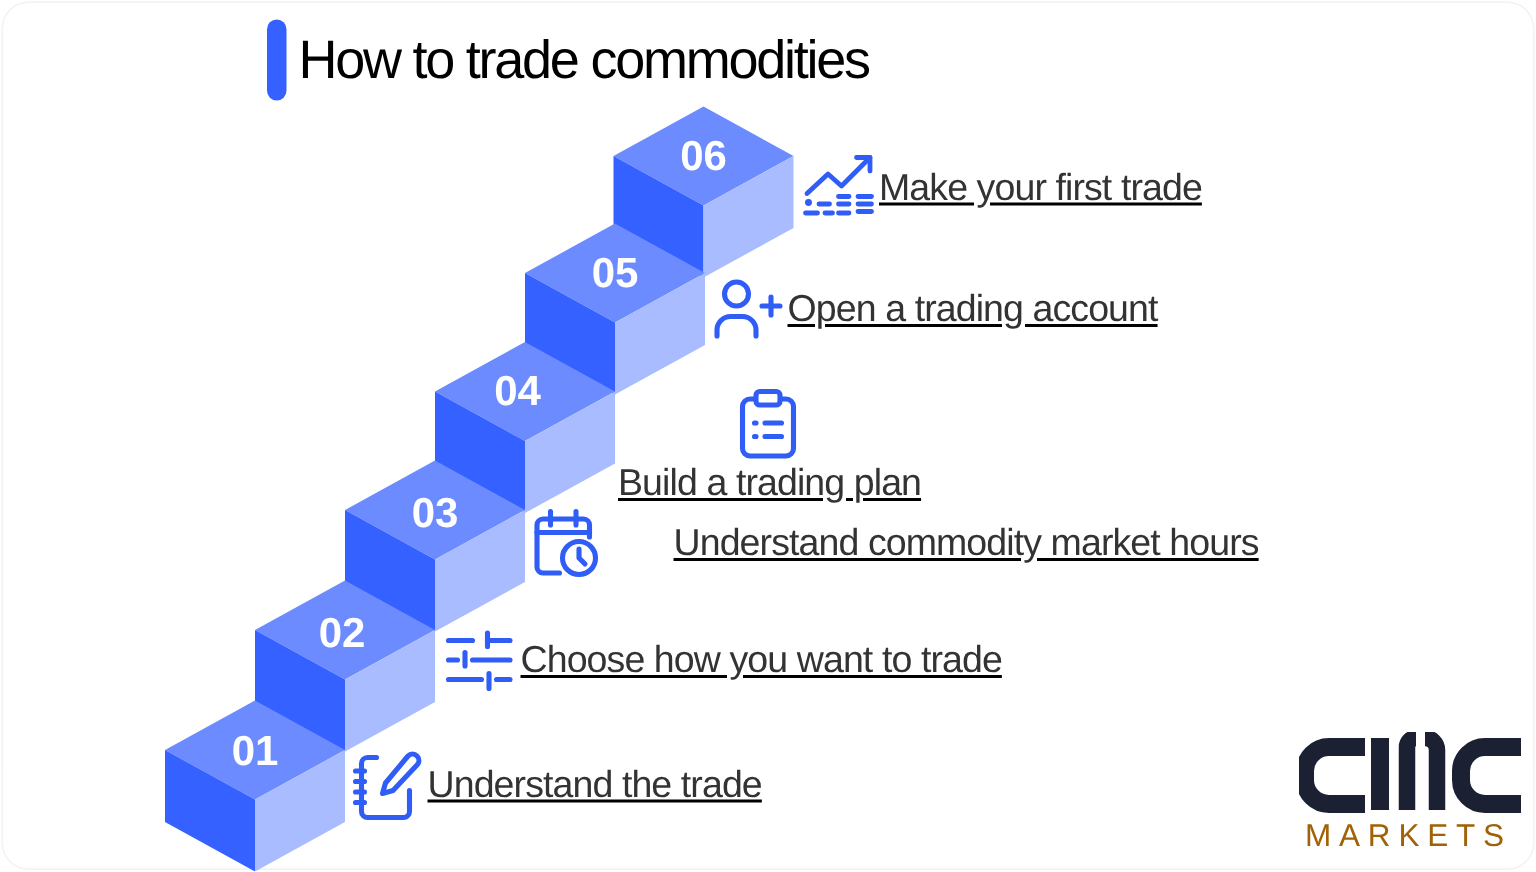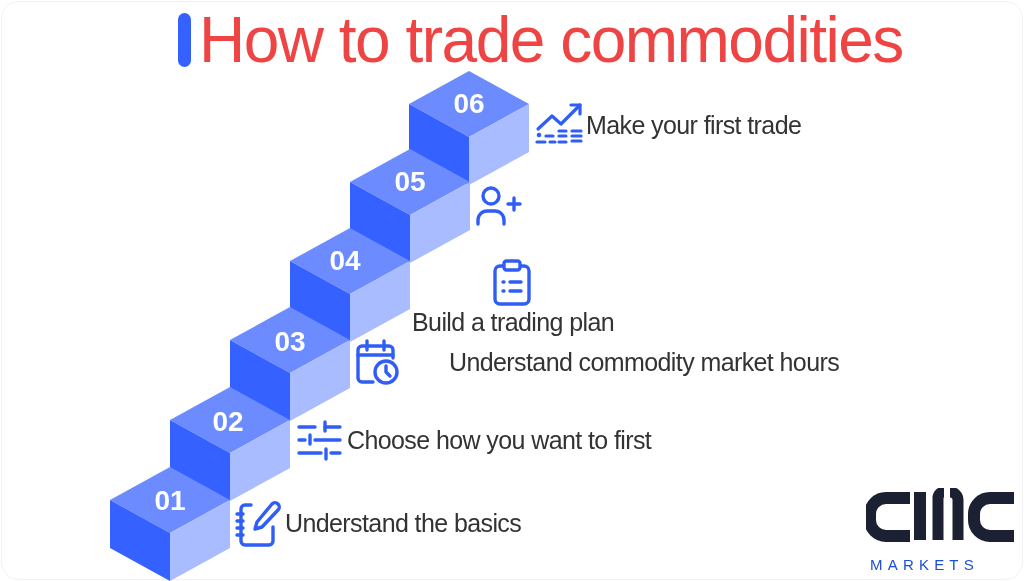--- a/index.html
+++ b/index.html
@@ -1,29 +1,29 @@
 <!DOCTYPE html>
 <html><head>
 <meta charset="utf-8">
 <style>
   html, body { margin:0; padding:0; }
   body { width:1024px; height:581px; background:#ffffff; position:relative; overflow:hidden;
          font-family:"Liberation Sans", sans-serif; }
   .frame { position:absolute; left:1px; top:1px; width:1020px; height:577px; border:1px solid #f2f2f2; border-radius:18px; }
   .title-wrap { position:absolute; left:178px; top:8px; height:64px; display:flex; align-items:center; }
   .title-bar { width:13px; height:54px; border-radius:7px; margin-right:8px; }
-  .title { font-size:64px; color:#ef4444; letter-spacing:-1.5px; line-height:64px; white-space:nowrap; }
+  .title { font-size:36px; color:#000000; letter-spacing:-1.5px; line-height:64px; white-space:nowrap; }
   svg.stairs { position:absolute; left:0; top:0; }
   .num { font-family:"Liberation Sans", sans-serif; font-weight:700; font-size:28px; fill:#ffffff; }
-  .step { position:absolute; display:flex; align-items:center; }
+  .step { position:absolute; display:flex; align-items:center;text-decoration:underline; }
   .step .icon { width:52px; height:52px; display:flex; align-items:center; justify-content:center; }
   .step .label { font-size:25px; color:#333333; letter-spacing:-0.6px; white-space:nowrap; margin-left:2px; }
   .logo { position:absolute; left:866px; top:488px; width:152px; }
   .logo-mark { display:block; }
-  .logo-text { font-size:15px; letter-spacing:5.2px; color:#1d4ed8; margin-top:12px; padding-left:4px; }
+  .logo-text { font-size:21px; letter-spacing:5.2px; color:#a16207; margin-top:2px; padding-left:4px; }
 </style>
 </head>
 <body>
 
 <div class="frame"></div>
 
 <div class="title-wrap">
   <div class="title-bar" style="background:#3461FF"></div>
   <div class="title">How to trade commodities</div>
 </div>
@@ -95,20 +95,21 @@
 
 <div class="step" style="left:471px; top:180px;">
   <span class="icon">
     <svg width="52" height="52" viewBox="0 0 52 52" fill="none" stroke="#2F5DF6" stroke-width="3.4" stroke-linecap="round" stroke-linejoin="round">
       <circle cx="20" cy="16" r="8"></circle>
       <path d="M7 44 v-4 a9 9 0 0 1 9 -9 h8 a9 9 0 0 1 9 9 v4"></path>
       <line x1="37" y1="24" x2="49" y2="24"></line>
         <line x1="43" y1="18" x2="43" y2="30"></line>
     </svg>
   </span>
+  <span class="label">Open a trading account</span>
 </div>
 
 <div class="step" style="left:410px; top:256px;flex-direction:column;">
   <span class="icon">
     <svg width="52" height="52" viewBox="0 0 52 52" fill="none" stroke="#2F5DF6" stroke-width="3.4" stroke-linecap="round" stroke-linejoin="round">
       <rect x="9" y="10" width="34" height="38" rx="5"></rect>
       <rect x="18" y="5" width="16" height="9" rx="2.5" fill="#ffffff"></rect>
       <line x1="17" y1="26" x2="18" y2="26"></line>
         <line x1="24" y1="26" x2="35" y2="26"></line>
       <line x1="17" y1="35" x2="18" y2="35"></line>
@@ -139,35 +140,35 @@
         <line x1="32" y1="13" x2="47" y2="13"></line>
         <line x1="32" y1="8" x2="32" y2="17"></line>
       <line x1="6" y1="26" x2="12" y2="26"></line>
         <line x1="22" y1="26" x2="47" y2="26"></line>
         <line x1="17" y1="21" x2="17" y2="30"></line>
       <line x1="6" y1="39" x2="28" y2="39"></line>
         <line x1="38" y1="39" x2="47" y2="39"></line>
         <line x1="33" y1="35" x2="33" y2="45"></line>
     </svg>
   </span>
-  <span class="label">Choose how you want to first</span>
+  <span class="label">Choose how you want to trade</span>
 </div>
 
 <div class="step" style="left:231px; top:497px;">
   <span class="icon">
     <svg width="52" height="52" viewBox="0 0 52 52" fill="none" stroke="#2F5DF6" stroke-width="3.4" stroke-linecap="round" stroke-linejoin="round">
       <path d="M20 8 H14 a4 4 0 0 0 -4 4 V44 a4 4 0 0 0 4 4 H38 a4 4 0 0 0 4 -4 V30"></path>
       <line x1="6" y1="17" x2="12" y2="17"></line>
         <line x1="6" y1="24" x2="12" y2="24"></line>
       <line x1="6" y1="31" x2="12" y2="31"></line>
         <line x1="6" y1="38" x2="12" y2="38"></line>
       <path d="M41 7 a4 4 0 0 1 6 6 L31 30 l-7 2 l2 -7 Z"></path>
     </svg>
   </span>
-  <span class="label">Understand the basics</span>
+  <span class="label">Understand the trade</span>
 </div>
 
 <div class="logo">
   <svg class="logo-mark" width="152" height="56" viewBox="0 0 152 56">
     <path d="M44 10 H20 a16 16 0 0 0 -16 16 V32 a16 16 0 0 0 16 16 H44" fill="none" stroke="#1B2033" stroke-width="12"></path>
     <path d="M54 52 V4" stroke="#1B2033" stroke-width="12"></path>
     <path d="M72 52 V10 a6 6 0 0 1 6 -6" stroke="#1B2033" stroke-width="11" fill="none"></path>
     <path d="M92 52 V12 a8 8 0 0 0 -8 -8" stroke="#1B2033" stroke-width="11" fill="none"></path>
     <path d="M148 10 H124 a16 16 0 0 0 -16 16 V32 a16 16 0 0 0 16 16 H148" fill="none" stroke="#1B2033" stroke-width="12"></path>
   </svg>

